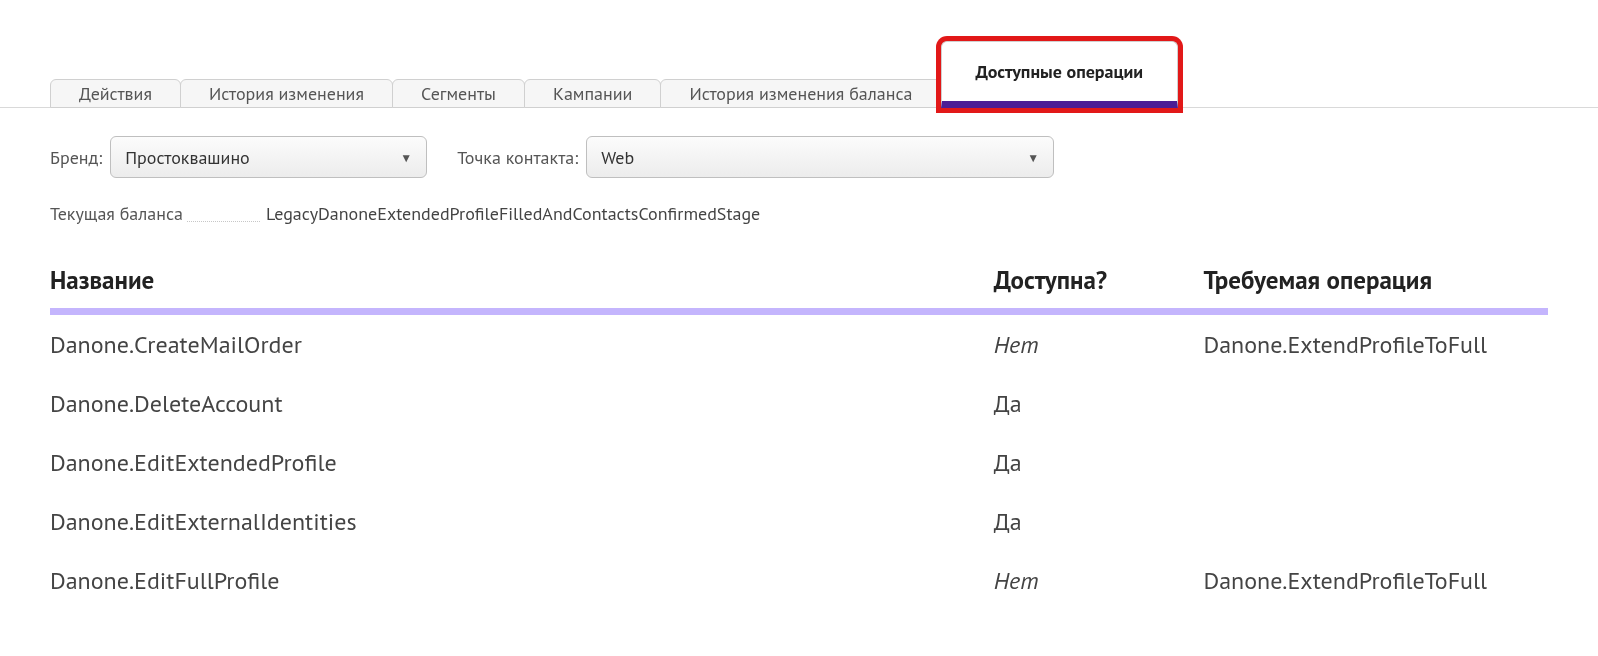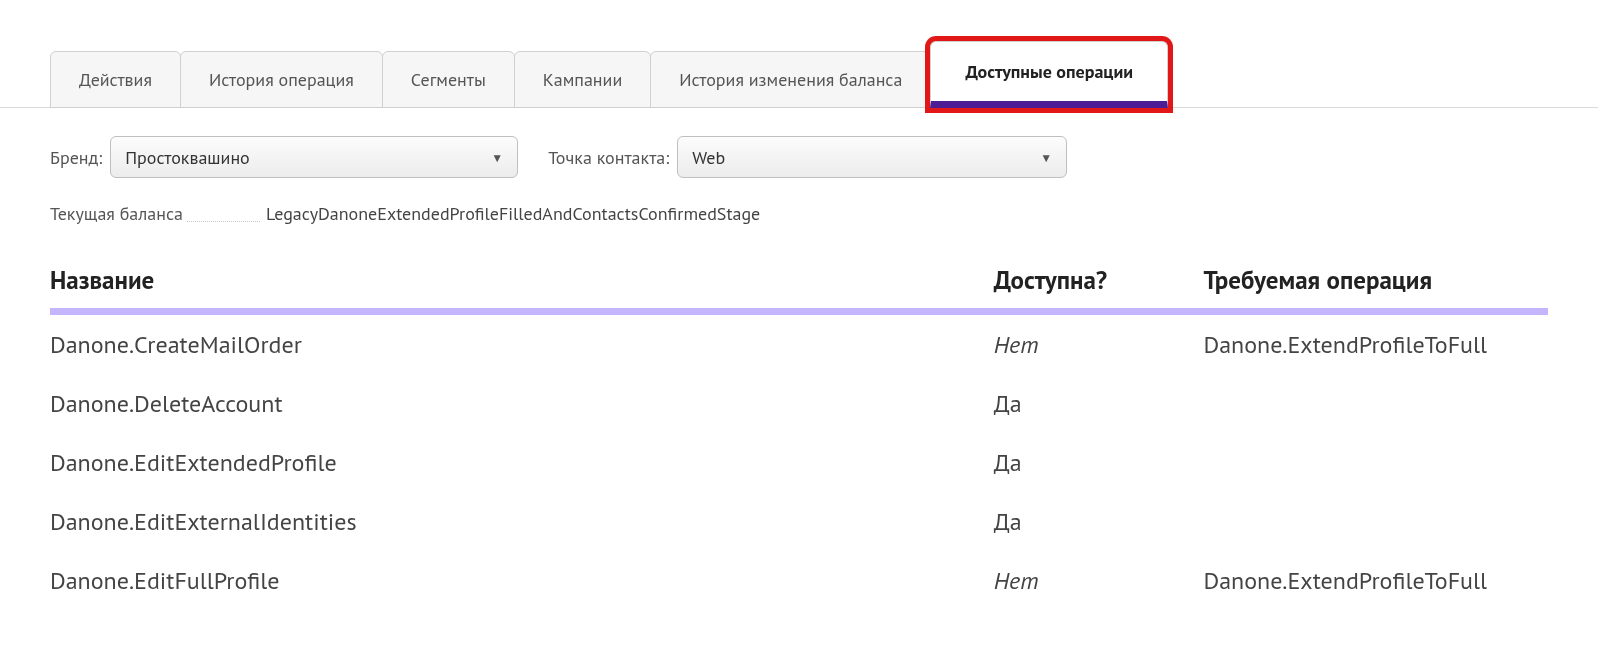--- a/index.html
+++ b/index.html
@@ -21,21 +21,21 @@
     display: flex;
     align-items: flex-end;
     margin-left: 50px;
     position: relative;
     top: 1px;
   }
   .tab {
     border: 1px solid #d0d0d0;
     background: #f6f6f6;
     color: #555;
-    padding: 16px 28px;
+    padding: 2px 28px;
     border-top-left-radius: 6px;
     border-top-right-radius: 6px;
     margin-right: 0px;
     font-size: 18px;
     cursor: pointer;
     white-space: nowrap;
     position: relative;
   }
   .tab + .tab { margin-left: -1px; }
   .tab.active {
@@ -73,22 +73,22 @@
     cursor: pointer;
     color: #333;
     font-size: 18px;
   }
   .select .sel-text { }
   .select .caret {
     margin-left: auto;
     font-size: 12px;
     color: #555;
   }
-  .select.brand { width: 408px; margin-right: 22px; }
-  .select.contact { width: 390px; }
+  .select.brand { width: 317px; margin-right: 22px; }
+  .select.contact { width: 468px; }
   .info-row {
     display: flex;
     align-items: baseline;
     margin-bottom: 20px;
   }
   .info-label {
     width: 210px;
     color: #555;
     font-size: 18px;
     line-height: 1.35;
@@ -139,21 +139,21 @@
   .no  { color: #d84040; font-style: italic; }
 </style>
 </head>
 <body>
 
 <div class="page">
 
   <div class="tabs-wrap">
     <div class="tabs">
       <div class="tab">Действия</div>
-      <div class="tab">История операция</div>
+      <div class="tab">История изменения</div>
       <div class="tab">Сегменты</div>
       <div class="tab">Кампании</div>
       <div class="tab">История изменения баланса</div>
       <div class="tab active highlighted">Доступные операции</div>
     </div>
   </div>
 
   <div class="content">
 
     <div class="filter-row">

